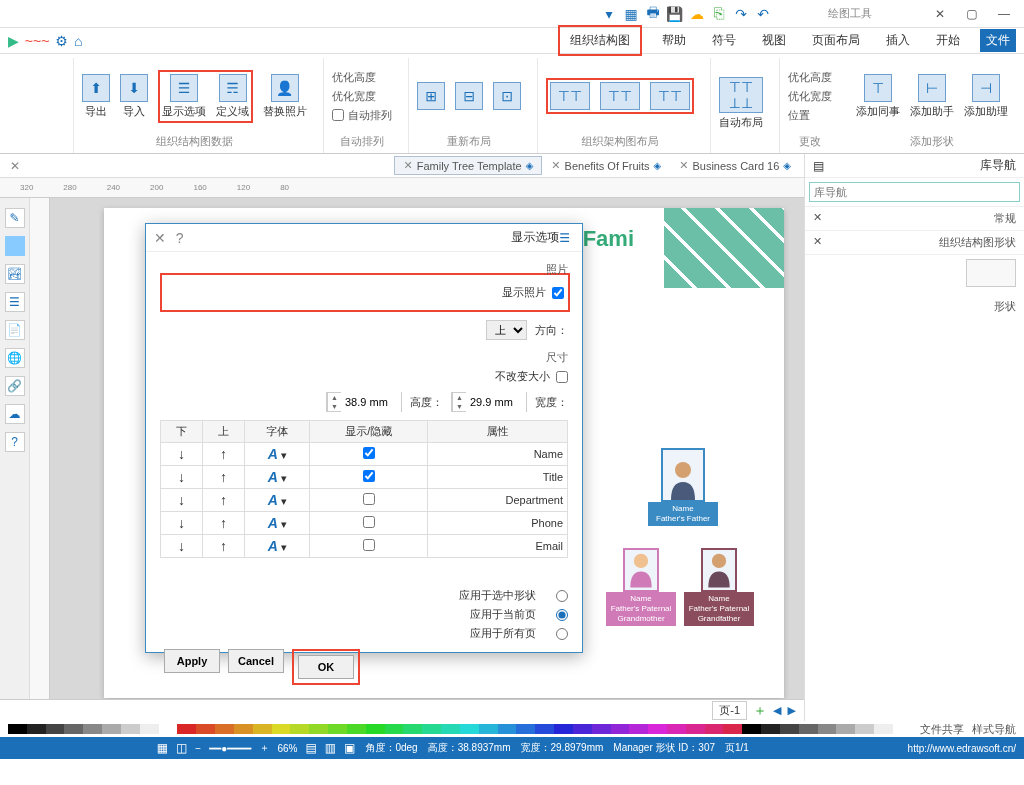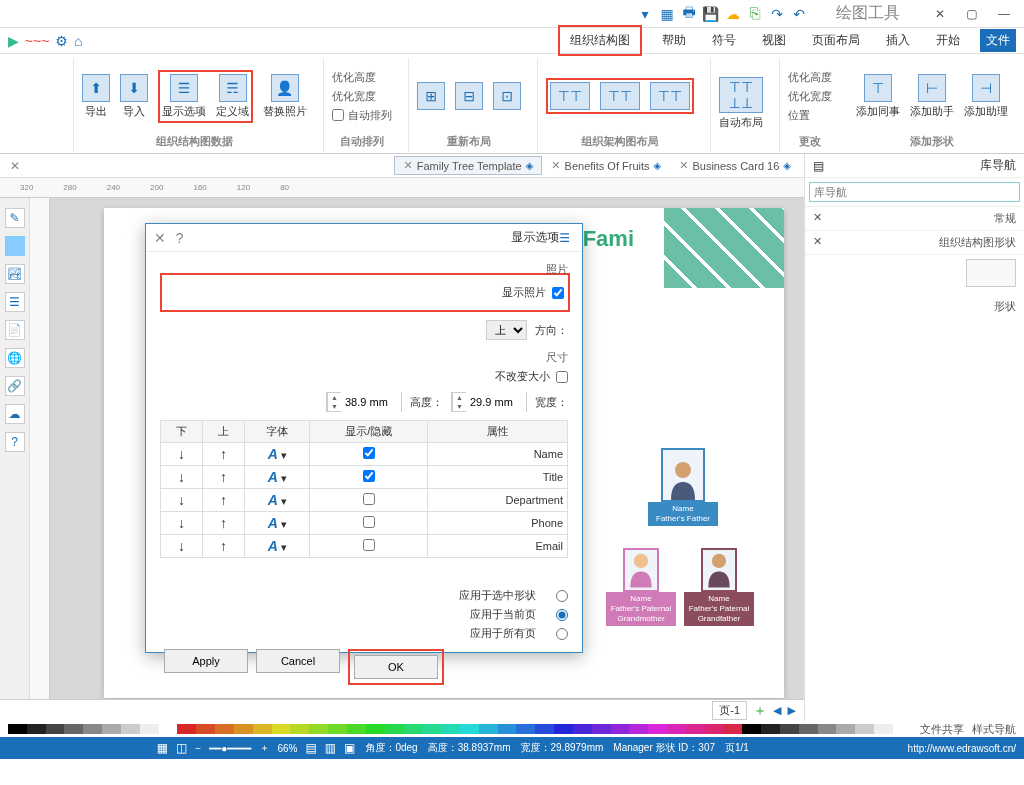--- a/index.html
+++ b/index.html
@@ -19,21 +19,21 @@
 .menutabs .tab.active { background: #1a6fb8; color: #fff; }
 .menutabs .left-icons { margin-right: auto; display: flex; gap: 6px; padding-left: 8px; }
 .menutabs .left-icons span { color: #1a6fb8; font-size: 14px; }
 .red-box-tabs { border: 2px solid #e43; padding: 2px 4px; display: flex; gap: 12px; }
 
 
 .ribbon { height: 100px; border-bottom: 1px solid #ccc; display: flex; justify-content: flex-end; padding: 4px 8px 0 8px; gap: 8px; }
 .ribgroup { display: flex; flex-direction: column; align-items: center; border-left: 1px solid #e8e8e8; padding: 0 8px; }
 .ribgroup:last-child { border-left: none; }
 .ribgroup .items { display: flex; gap: 10px; flex: 1; align-items: center; }
-.ribgroup .glabel { font-size: 11px; color: #888; text-align: center; padding-bottom: 4px; font-weight: bold; }
+.ribgroup .glabel { font-size: 11px; color: #888; text-align: center; padding-bottom: 4px; }
 .ribitem { display: flex; flex-direction: column; align-items: center; gap: 2px; cursor: pointer; }
 .ribitem .ico { width: 28px; height: 28px; background: #d6e6f5; border: 1px solid #6da0d0; display: flex; align-items: center; justify-content: center; font-size: 14px; color: #1a6fb8; }
 .ribitem .lbl { font-size: 11px; color: #333; }
 .red-box-rib { border: 2px solid #e43; padding: 2px; }
 .red-box-rib2 { border: 2px solid #e43; padding: 2px; display: flex; gap: 10px; }
 .smalltext { display: flex; flex-direction: column; gap: 4px; font-size: 11px; color: #555; }
 
 
 .workspace { display: flex; height: 567px; }
 .rightpanel { width: 220px; border-left: 1px solid #ddd; display: flex; flex-direction: column; }
@@ -94,21 +94,21 @@
 
 .dtable { width: 100%; border-collapse: collapse; margin-top: 8px; font-size: 11px; }
 .dtable th, .dtable td { border: 1px solid #ddd; padding: 3px 4px; text-align: center; color: #333; }
 .dtable th { background: #f5f5f5; font-weight: normal; }
 .arrowcell { color: #1a6fb8; font-size: 14px; }
 .fonticon { color: #1a6fb8; font-size: 14px; font-style: italic; font-weight: bold; }
 
 .dialog .radios { display: flex; flex-direction: column; align-items: flex-end; gap: 4px; margin-top: 30px; font-size: 11px; color: #333; }
 .dialog .radios label { display: flex; align-items: center; gap: 20px; }
 .dialog .btns { display: flex; gap: 8px; padding: 0 0 0 4px; margin-top: 8px; }
-.dialog .btns button { width: 84px; height: 24px; border: 1px solid #aaa; background: #f0f0f0; font-size: 11px; cursor: pointer; }
+.dialog .btns button { width: 56px; height: 24px; border: 1px solid #aaa; background: #f0f0f0; font-size: 11px; cursor: pointer; font-weight: bold; }
 .red-box-ok { border: 2px solid #e43; padding: 4px; }
 
 
 .pagetabs { height: 22px; border-top: 1px solid #ccc; display: flex; align-items: center; justify-content: flex-end; padding: 0 8px; gap: 6px; font-size: 11px; color: #1a6fb8; }
 .pagetabs .ptab { padding: 1px 6px; border: 1px solid #ccc; background: #fff; color: #333; }
 .pagetabs .pico { color: #3a3; font-size: 14px; }
 
 
 .colorbar { height: 16px; display: flex; padding: 2px 8px; align-items: center; gap: 8px; }
 .colorbar .label { font-size: 11px; color: #555; white-space: nowrap; }
@@ -125,21 +125,21 @@
 </style>
 </head>
 <body>
 
 <div class="titlebar">
   <div class="left-controls">
     <span class="win-btn">—</span>
     <span class="win-btn">▢</span>
     <span class="win-btn">✕</span>
   </div>
-  <span style="color:#888;font-size:16px;margin:0 28px">绘图工具</span>
+  <span style="color:#888;font-size:11px;margin:0 56px">绘图工具</span>
   <div class="right-icons">
     <span>↶</span>
     <span>↷</span>
     <span style="color:#4a4">⎘</span>
     <span style="color:#fa0">☁</span>
     <span>💾</span>
     <span>🖶</span>
     <span>▦</span>
     <span>▾</span>
   </div>

